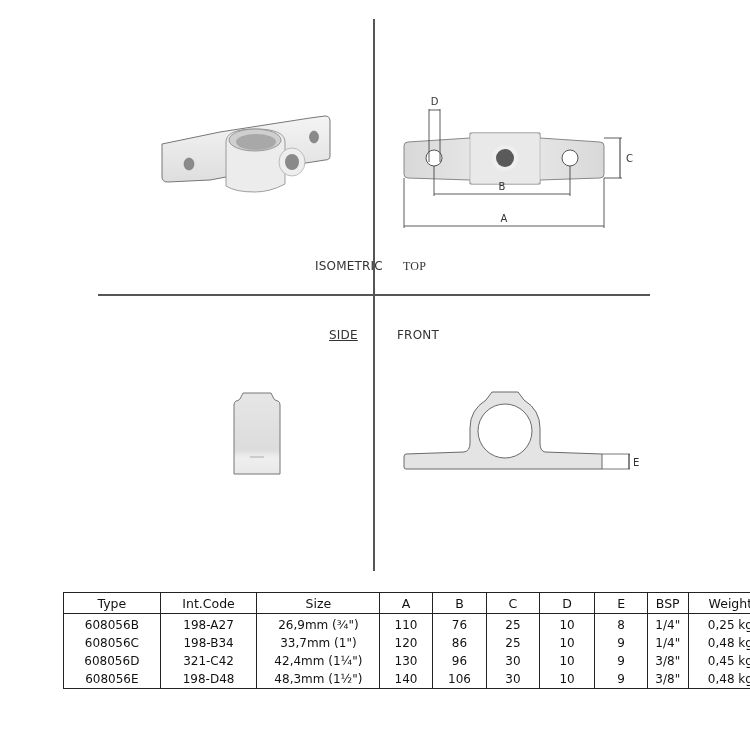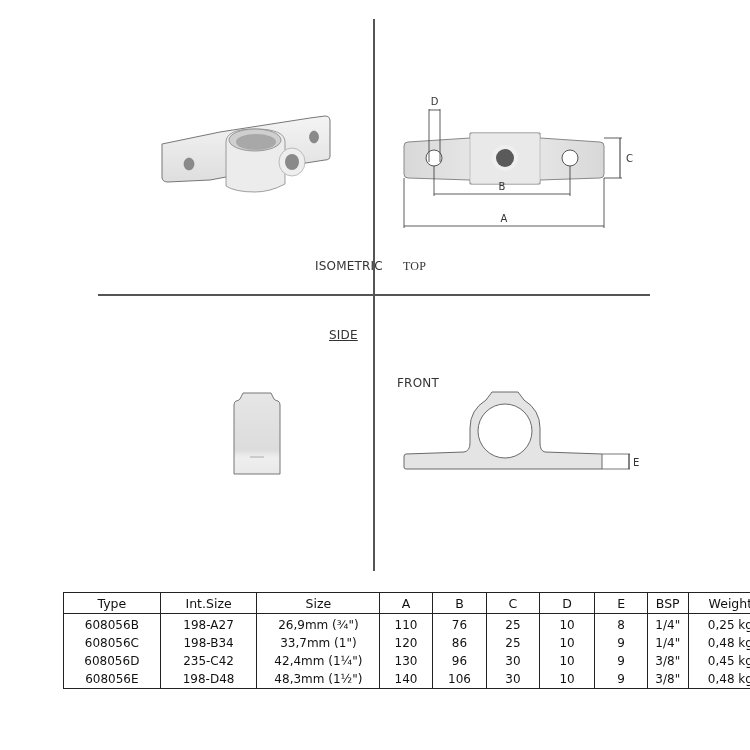--- a/index.html
+++ b/index.html
@@ -91,21 +91,21 @@
       <stop offset="0" stop-color="#e6e6e6"></stop>
       <stop offset="0.7" stop-color="#dcdcdc"></stop>
       <stop offset="0.8" stop-color="#efefef"></stop>
       <stop offset="1" stop-color="#e8e8e8"></stop>
     </linearGradient>
   </defs>
   <path d="M11 3 L39 3 L42 9 Q44 11 46 11 Q48 12 48 15 L48 84 L2 84 L2 15 Q2 12 4 11 Q6 11 8 9 Z" fill="url(#sideG)" stroke="#777" stroke-width="1"></path>
   <line x1="18" y1="67" x2="32" y2="67" stroke="#999" stroke-width="0.8"></line>
 </svg>
 
-<div class="view-label" style="left:397px;top:328px;margin-top:48px;">FRONT</div>
+<div class="view-label" style="left:397px;top:328px;">FRONT</div>
 <svg style="left:400px;top:388px;" width="240" height="86" viewBox="0 0 240 86">
   <path d="M6 66 Q4 66 4 69 L4 79 Q4 81 6 81 L202 81 L202 66 L145 64 Q140 63 140 55 L140 40 Q140 22 124 12 L118 4 L92 4 L86 12 Q70 22 70 40 L70 55 Q70 63 64 64 Z" fill="#e4e4e4" stroke="#6a6a6a" stroke-width="1"></path>
   <circle cx="105" cy="43" r="27" fill="#ffffff" stroke="#6a6a6a" stroke-width="1"></circle>
 
   <line x1="202" y1="66" x2="230" y2="66" stroke="#555" stroke-width="0.8"></line>
   <line x1="202" y1="81" x2="230" y2="81" stroke="#555" stroke-width="0.8"></line>
   <line x1="229" y1="66" x2="229" y2="81" stroke="#333" stroke-width="1.2"></line>
   <text class="dim-text" x="233" y="78">E</text>
 </svg>
 
@@ -118,21 +118,21 @@
       <col style="width:48px">
     <col style="width:46px">
       <col style="width:49px">
       <col style="width:46px">
       <col style="width:36px">
       <col style="width:74px">
   </colgroup>
   <thead>
     <tr>
       <th>Type</th>
-      <th>Int.Size</th>
+      <th>Int.Code</th>
       <th>Size</th>
       <th>A</th>
       <th>B</th>
       <th>C</th>
       <th>D</th>
       <th>E</th>
       <th>BSP</th>
       <th>Weight</th>
     </tr>
   </thead>
@@ -156,21 +156,21 @@
       <td>120</td>
       <td>86</td>
       <td>25</td>
       <td>10</td>
       <td>9</td>
       <td>1/4"</td>
       <td>0,48 kg</td>
     </tr>
     <tr>
       <td>608056D</td>
-      <td>235-C42</td>
+      <td>321-C42</td>
       <td>42,4mm (1¼")</td>
       <td>130</td>
       <td>96</td>
       <td>30</td>
       <td>10</td>
       <td>9</td>
       <td>3/8"</td>
       <td>0,45 kg</td>
     </tr>
     <tr>

